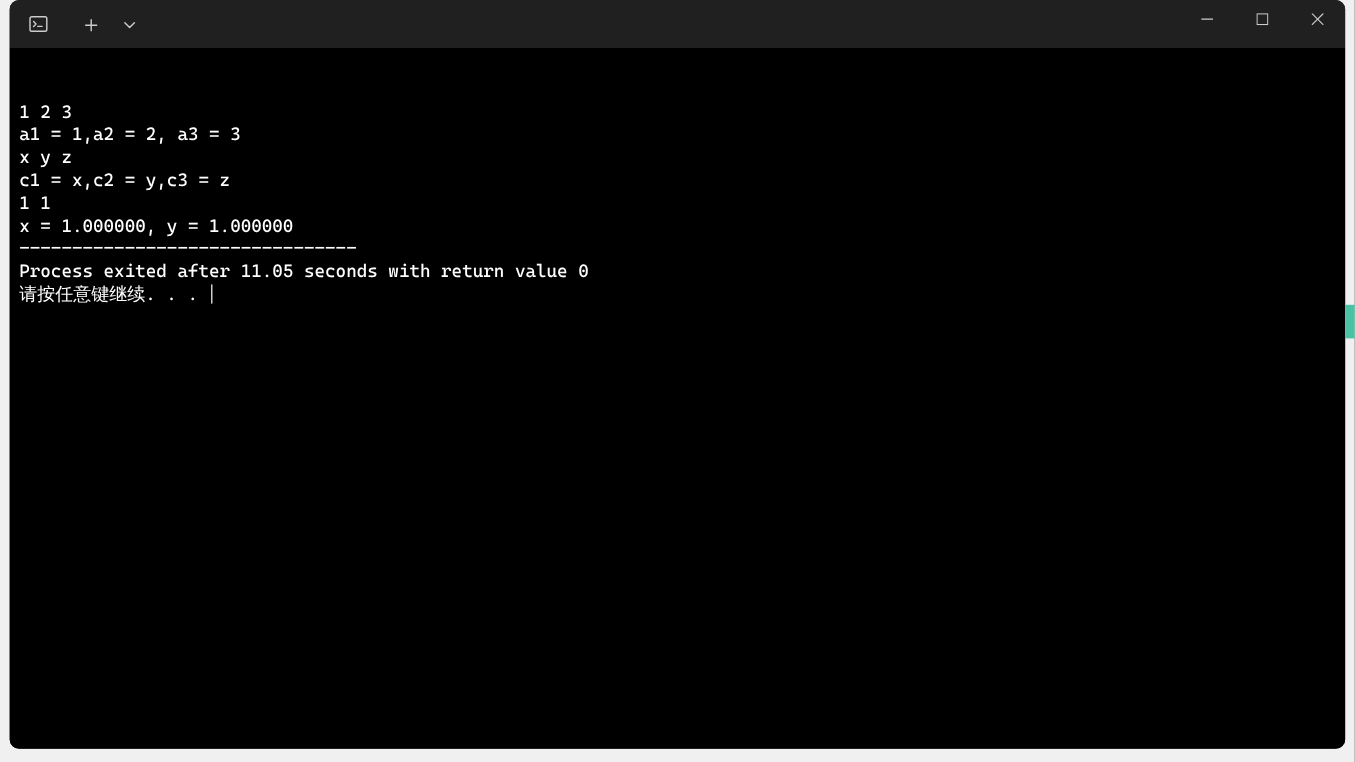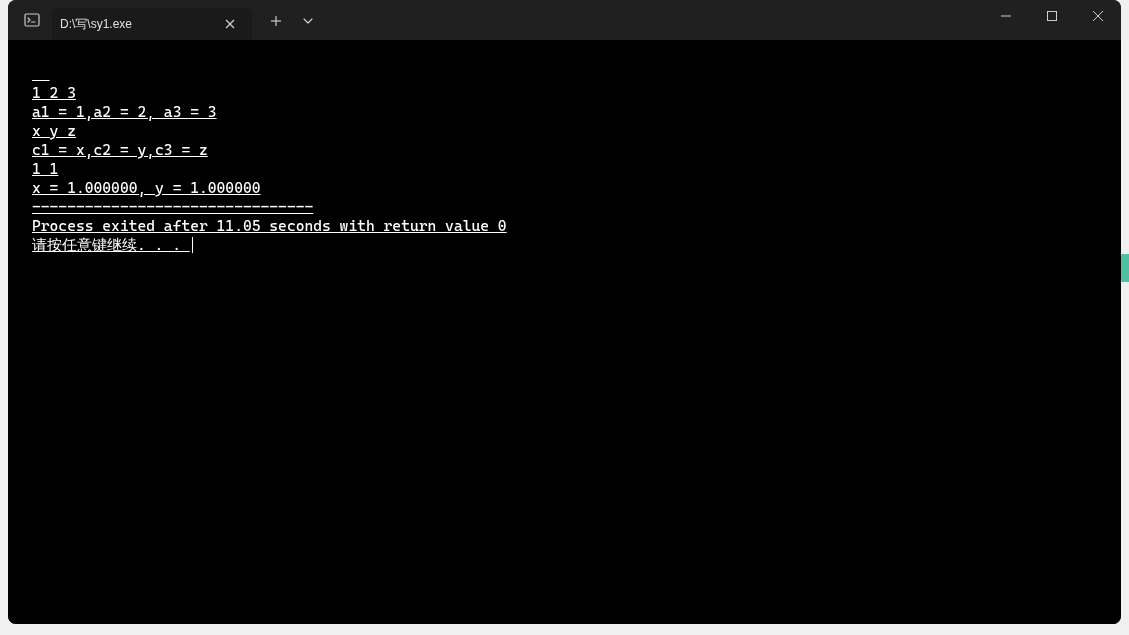--- a/index.html
+++ b/index.html
@@ -102,29 +102,28 @@
       height: 32px;
       display: flex;
       align-items: center;
       justify-content: center;
       color: #cccccc;
       cursor: pointer;
     }
     .terminal-content {
       flex: 1;
       background: #000000;
-      padding: 6px 24px;
+      padding: 6px 8px;
       font-family: 'Cascadia Mono', 'Consolas', monospace;
       font-size: 15px;
       line-height: 19px;
       color: #ffffff;
       white-space: pre;
       overflow: hidden;
       position: relative;
-      text-decoration: underline;
     }
     .terminal-line {
       display: block;
     }
     .cursor {
       display: inline-block;
       width: 1px;
       height: 16px;
       background: #ffffff;
       vertical-align: middle;
@@ -145,29 +144,20 @@
 <body>
 
 <div class="window">
   <div class="titlebar">
     <div class="app-icon">
       <svg viewBox="0 0 16 16" fill="none">
         <rect x="1" y="2" width="14" height="12" rx="1.5" stroke="#cccccc" stroke-width="1.2" fill="none"></rect>
         <path d="M4 6 L6 8 L4 10" stroke="#cccccc" stroke-width="1.2" fill="none" stroke-linecap="round" stroke-linejoin="round"></path>
         <line x1="7.5" y1="10" x2="11" y2="10" stroke="#cccccc" stroke-width="1.2" stroke-linecap="round"></line>
       </svg>
-    </div>
-    <div class="tab">
-      <span class="tab-title">D:\写\sy1.exe</span>
-      <div class="tab-close">
-        <svg width="10" height="10" viewBox="0 0 10 10">
-          <line x1="1" y1="1" x2="9" y2="9" stroke="currentColor" stroke-width="1.2"></line>
-          <line x1="9" y1="1" x2="1" y2="9" stroke="currentColor" stroke-width="1.2"></line>
-        </svg>
-      </div>
     </div>
     <div class="tab-actions">
       <div class="tab-action-btn">
         <svg width="12" height="12" viewBox="0 0 12 12">
           <line x1="6" y1="1" x2="6" y2="11" stroke="currentColor" stroke-width="1.2"></line>
           <line x1="1" y1="6" x2="11" y2="6" stroke="currentColor" stroke-width="1.2"></line>
         </svg>
       </div>
       <div class="tab-action-btn">
         <svg width="10" height="6" viewBox="0 0 10 6">

